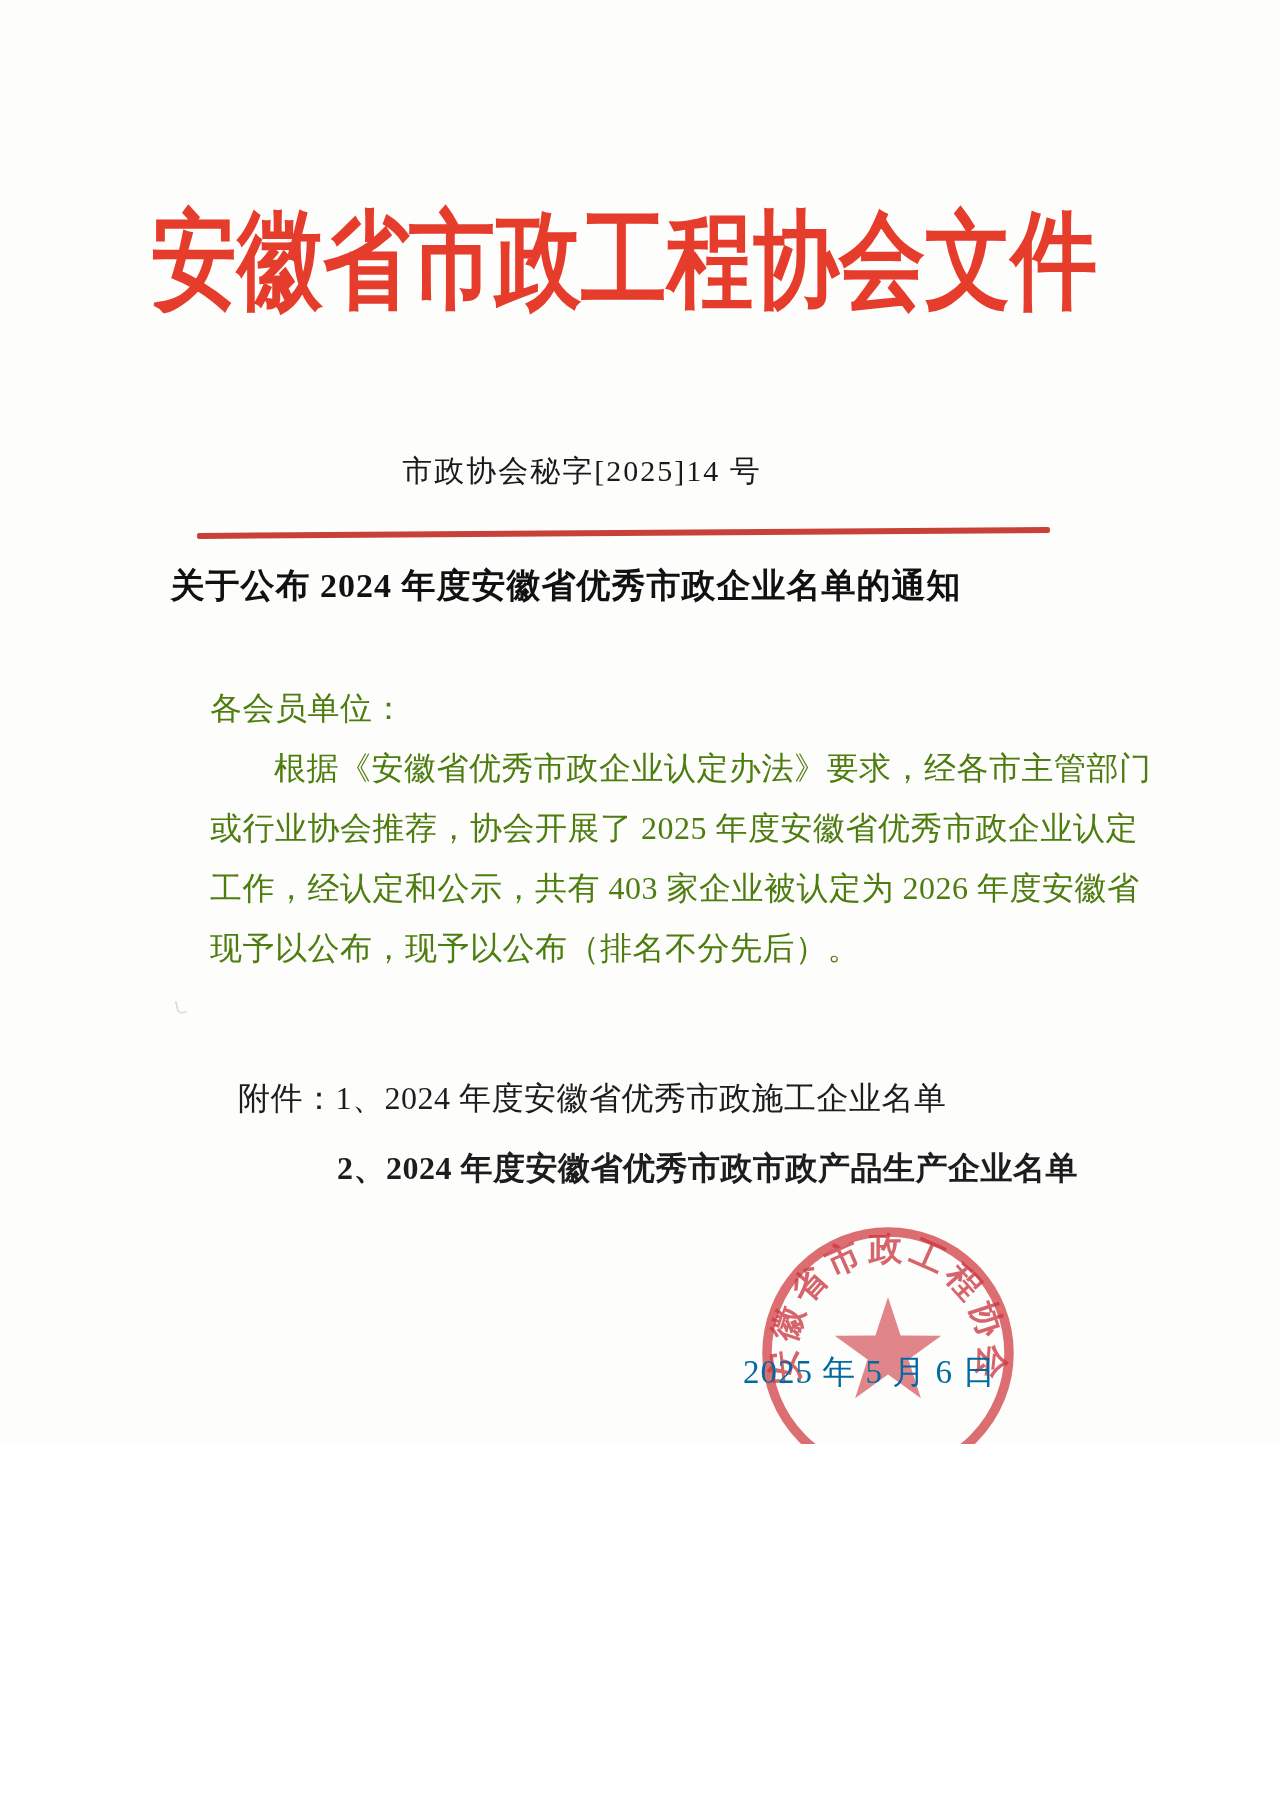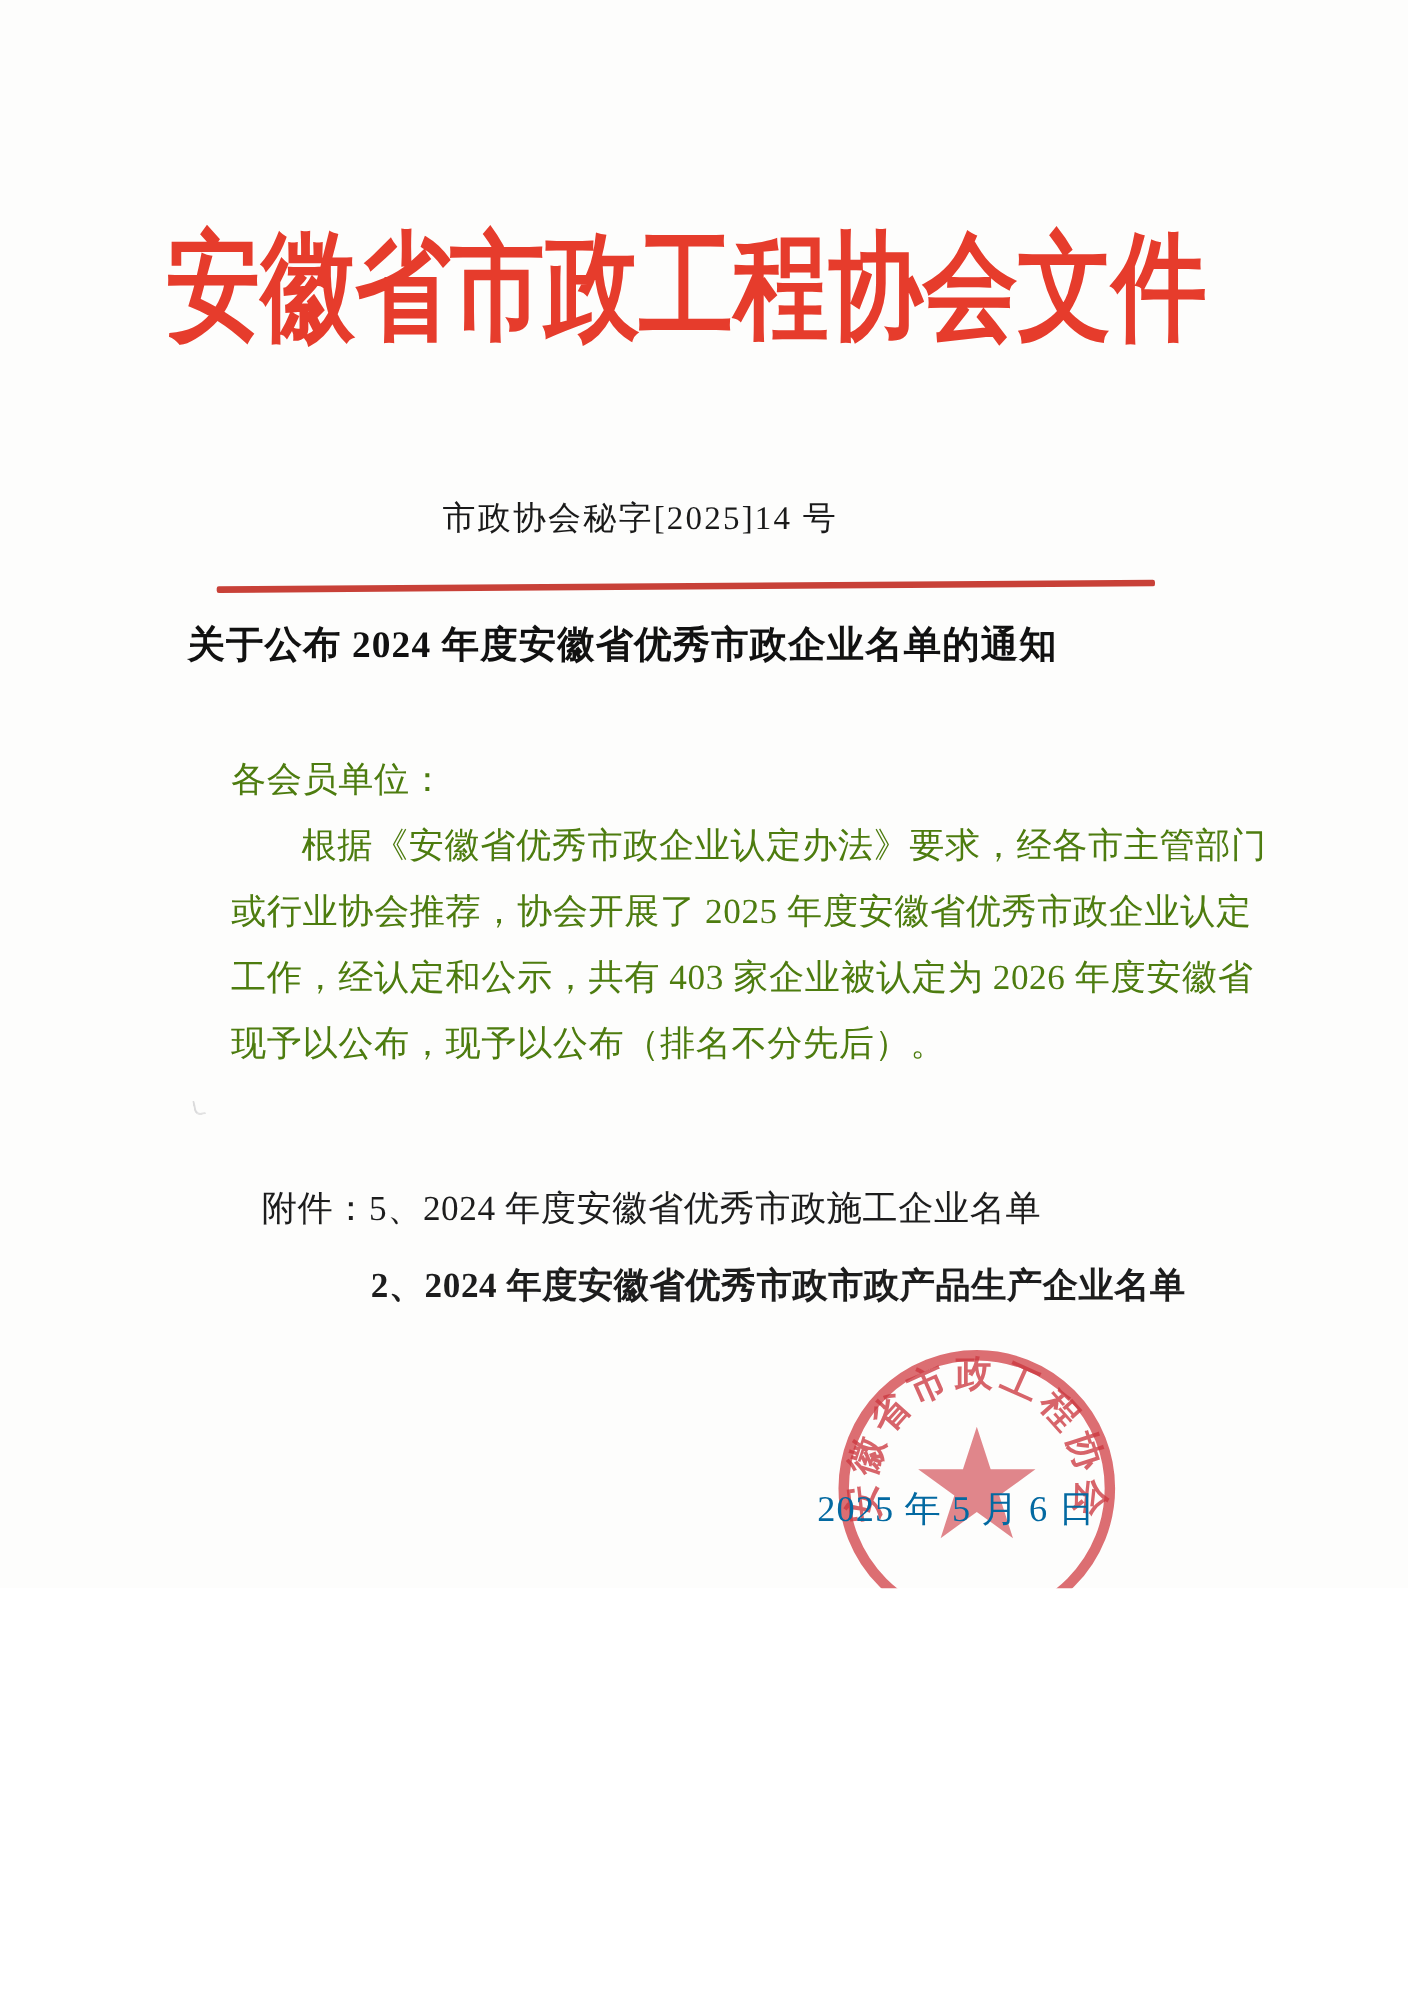--- a/index.html
+++ b/index.html
@@ -148,21 +148,21 @@
 
   <div class="body-text">
     <div class="line">各会员单位：</div>
     <div class="line indent">根据《安徽省优秀市政企业认定办法》要求，经各市主管部门</div>
     <div class="line">或行业协会推荐，协会开展了 2025 年度安徽省优秀市政企业认定</div>
     <div class="line">工作，经认定和公示，共有 403 家企业被认定为 2026 年度安徽省</div>
     <div class="line">现予以公布，现予以公布（排名不分先后）。</div>
   </div>
 
   <div class="attachments">
-    <div class="att-line first">附件：5、2024 年度安徽省优秀市政施工企业名单</div>
+    <div class="att-line first">附件：1、2024 年度安徽省优秀市政施工企业名单</div>
     <div class="att-line second">2、2024 年度安徽省优秀市政市政产品生产企业名单</div>
   </div>
 
   <div class="seal">
     <svg viewBox="0 0 264 264" xmlns="http://www.w3.org/2000/svg">
 
       <circle cx="132" cy="132" r="121" fill="none" stroke="rgba(208,62,68,0.75)" stroke-width="9.5"></circle>
 
       <polygon points="132,76 144.6,114.6 185.3,114.7 152.4,138.6 164.9,177.3 132,153.5 99.1,177.3 111.6,138.6 78.7,114.7 119.4,114.6" fill="rgba(206,62,70,0.62)"></polygon>
 

